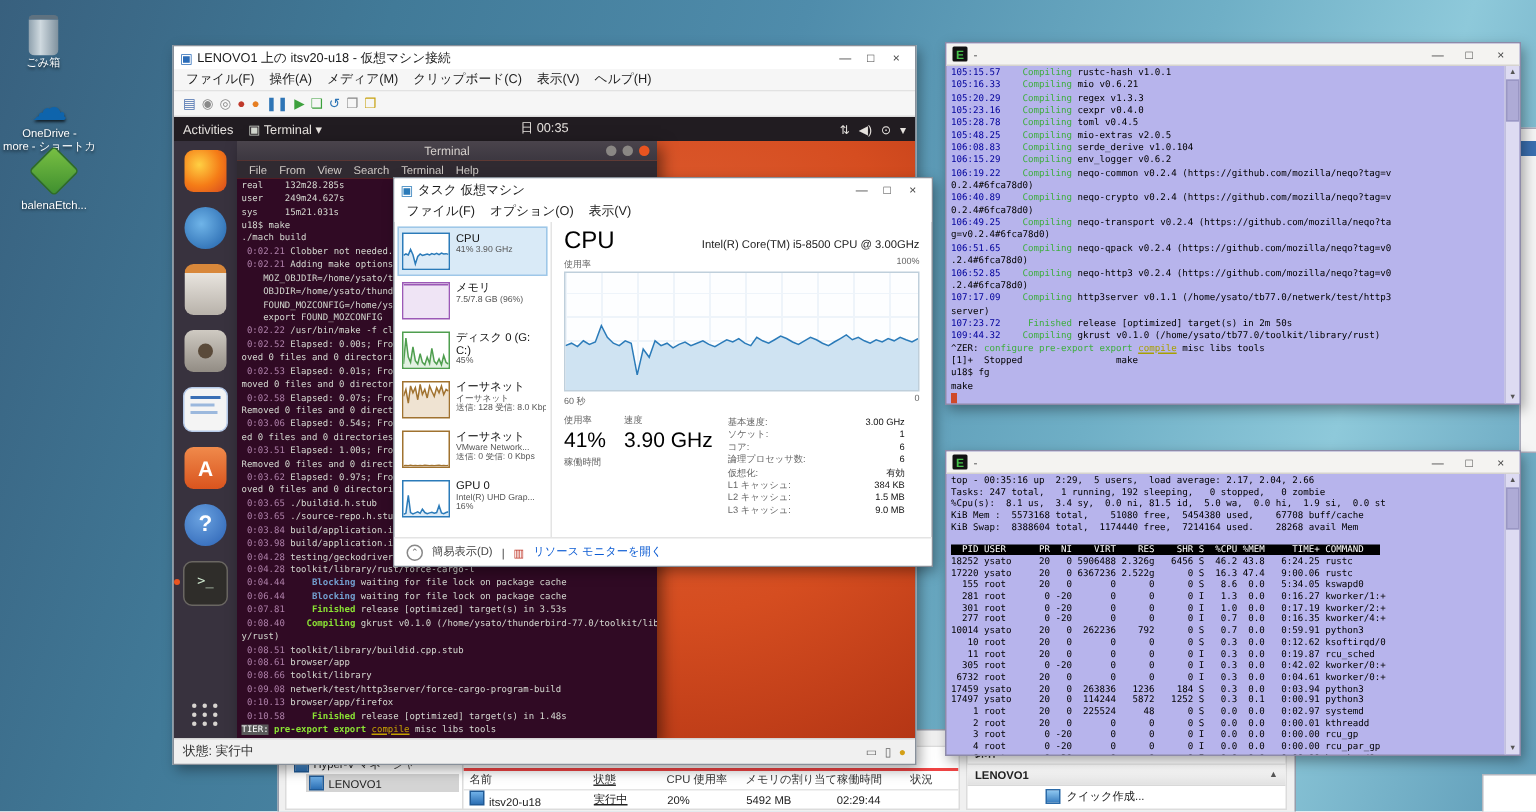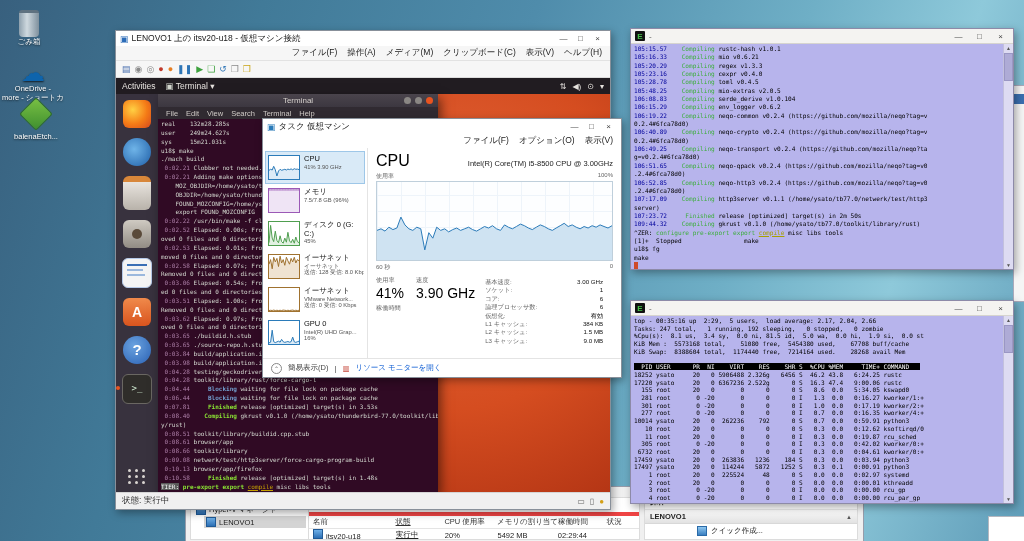--- a/index.html
+++ b/index.html
@@ -14,21 +14,21 @@
     background:linear-gradient(90deg,#8ea0ad,#cfd9df 40%,#7e909d);border-top:3px solid #5f7280;}
   .cloud{font-size:24px;color:#0e64ac;line-height:22px;}
   .cube{width:22px;height:22px;margin:0 auto;background:linear-gradient(135deg,#79c043,#3f8f2f);
     border:1px solid #2f6d24;transform:rotate(45deg);border-radius:3px;}
   
   .win{background:#f0f0f0;border:1px solid #88909a;box-shadow:2px 3px 8px rgba(0,0,0,.35);}
   .tbar{height:15px;background:#fff;display:flex;align-items:center;padding:0 4px;font-size:8.5px;color:#1a1a1a;}
   .tbar .ttl{flex:1;white-space:nowrap;overflow:hidden;}
   .wbtn{width:17px;text-align:center;font-size:8px;color:#444;line-height:15px;}
   .mbar{height:14px;background:#f6f6f6;display:flex;align-items:center;gap:2px;
-        font-size:8.5px;color:#222;padding:0 4px;border-bottom:1px solid #e2e2e2;justify-content:flex-end;}
+        font-size:8.5px;color:#222;padding:0 4px;border-bottom:1px solid #e2e2e2;}
   .mbar span{padding:0 4px;}
   
   #vmwin{left:115px;top:30px;width:494px;height:478px;z-index:3;display:flex;flex-direction:column;}
   .toolb{height:16px;background:#f6f6f6;display:flex;align-items:center;gap:4px;padding:0 6px;
          border-bottom:1px solid #dcdcdc;font-size:9px;}
   .vmscreen{position:relative;flex:1;overflow:hidden;background:#2c2025;}
   .statusb{height:16px;background:#f0f0f0;border-top:1px solid #d5d5d5;display:flex;
            align-items:center;font-size:8.5px;color:#333;padding:0 6px;}
   .statusb .sp{flex:1;}
   .sicon{display:inline-block;margin-left:5px;font-size:8px;color:#666;}
@@ -132,21 +132,21 @@
   #hv{left:185px;top:486px;width:677px;height:55px;z-index:2;background:#f0f0f0;border:1px solid #979caa;}
   .hv-tree{position:absolute;left:4px;top:14px;bottom:2px;width:112px;background:#fff;
            border:1px solid #dcdcdc;font-size:7.5px;color:#222;padding:2px 3px;}
   .hv-node{display:flex;align-items:center;gap:3px;padding:1px 2px;white-space:nowrap;}
   .hv-node.sel{background:#d4d4d4;}
   .hv-cube{width:8px;height:8px;background:linear-gradient(#6fb0e8,#2c6fb4);border:1px solid #205a96;flex:none;}
   .hv-main{position:absolute;left:122px;top:10px;bottom:2px;width:330px;background:#fff;
            border:1px solid #dcdcdc;font-size:7.5px;color:#222;overflow:hidden;}
   .hv-cap{font-weight:bold;padding:2px 4px;font-size:7.5px;}
   .hv-thead,.hv-trow{display:flex;padding:0 4px;align-items:center;height:12px;white-space:nowrap;}
-  .hv-thead{border-top:4px solid #ef4444;border-bottom:1px solid #e4e4e4;color:#333;}
+  .hv-thead{border-top:2px solid #ef4444;border-bottom:1px solid #e4e4e4;color:#333;}
   .hc0{width:88px;}.hc1{width:52px;text-decoration:underline;}.hc2{width:56px;}.hc3{width:64px;}.hc4{width:52px;}.hc5{width:30px;}
   .hv-act{position:absolute;left:458px;top:6px;bottom:2px;width:212px;background:#fff;
           border:1px solid #dcdcdc;font-size:7.5px;color:#222;}
   .hv-act .cap{padding:2px 5px;font-weight:bold;font-size:8px;}
   .hv-sec{height:13px;background:linear-gradient(#fafafa,#e2e2e2);border-top:1px solid #e8e8e8;
           border-bottom:1px solid #d8d8d8;display:flex;align-items:center;padding:0 5px;font-weight:bold;}
   .hv-sec .ar{margin-left:auto;font-size:6px;color:#555;}
   .hv-item{display:flex;align-items:center;gap:4px;padding:2px 5px;margin-left:47px;}
   .hv-item .ic{width:8px;height:8px;background:linear-gradient(#8ec7f0,#3a7fc1);border:1px solid #2a6aa8;}
   
@@ -254,20 +254,21 @@
 
   <div class="vmscreen">
     <div class="wallp">
       <div class="swirl" style="right:-40px;top:30px;width:220px;height:220px;"></div>
       <div class="swirl" style="right:10px;top:90px;width:120px;height:120px;"></div>
     </div>
 
     <div class="gtop">
       <span>Activities</span>
       <span><span style="color:#d3d7cf;">▣ </span><span>Terminal ▾</span></span>
+      <span class="mid">日 00:35</span>
       <span class="rt">
         <span>⇅</span>
         <span>◀)</span>
         <span>⊙</span>
         <span>▾</span>
       </span>
     </div>
 
     <div class="dock">
       <div class="dk" style="background:radial-gradient(circle at 35% 35%,#ffd043,#f57c17 55%,#d6491f);"></div>
@@ -301,21 +302,21 @@
       <div class="gt-tbar">
         <span>Terminal</span>
         <span class="gt-dots">
             <i></i>
             <i></i>
             <i class="cl"></i>
           </span>
       </div>
       <div class="gt-menu">
           <span>File</span>
-          <span>Edit</span>
+          <span>From</span>
           <span>View</span>
           <span>Search</span>
           <span>Terminal</span>
           <span>Help</span>
         </div>
       <div class="gt-body">
           <div class="tl"><span class="s-n">real    132m28.285s</span></div>
           <div class="tl"><span class="s-n">user    249m24.627s</span></div>
           <div class="tl"><span class="s-n">sys     15m21.031s</span></div>
           <div class="tl"><span class="s-n">u18$ make</span></div>

